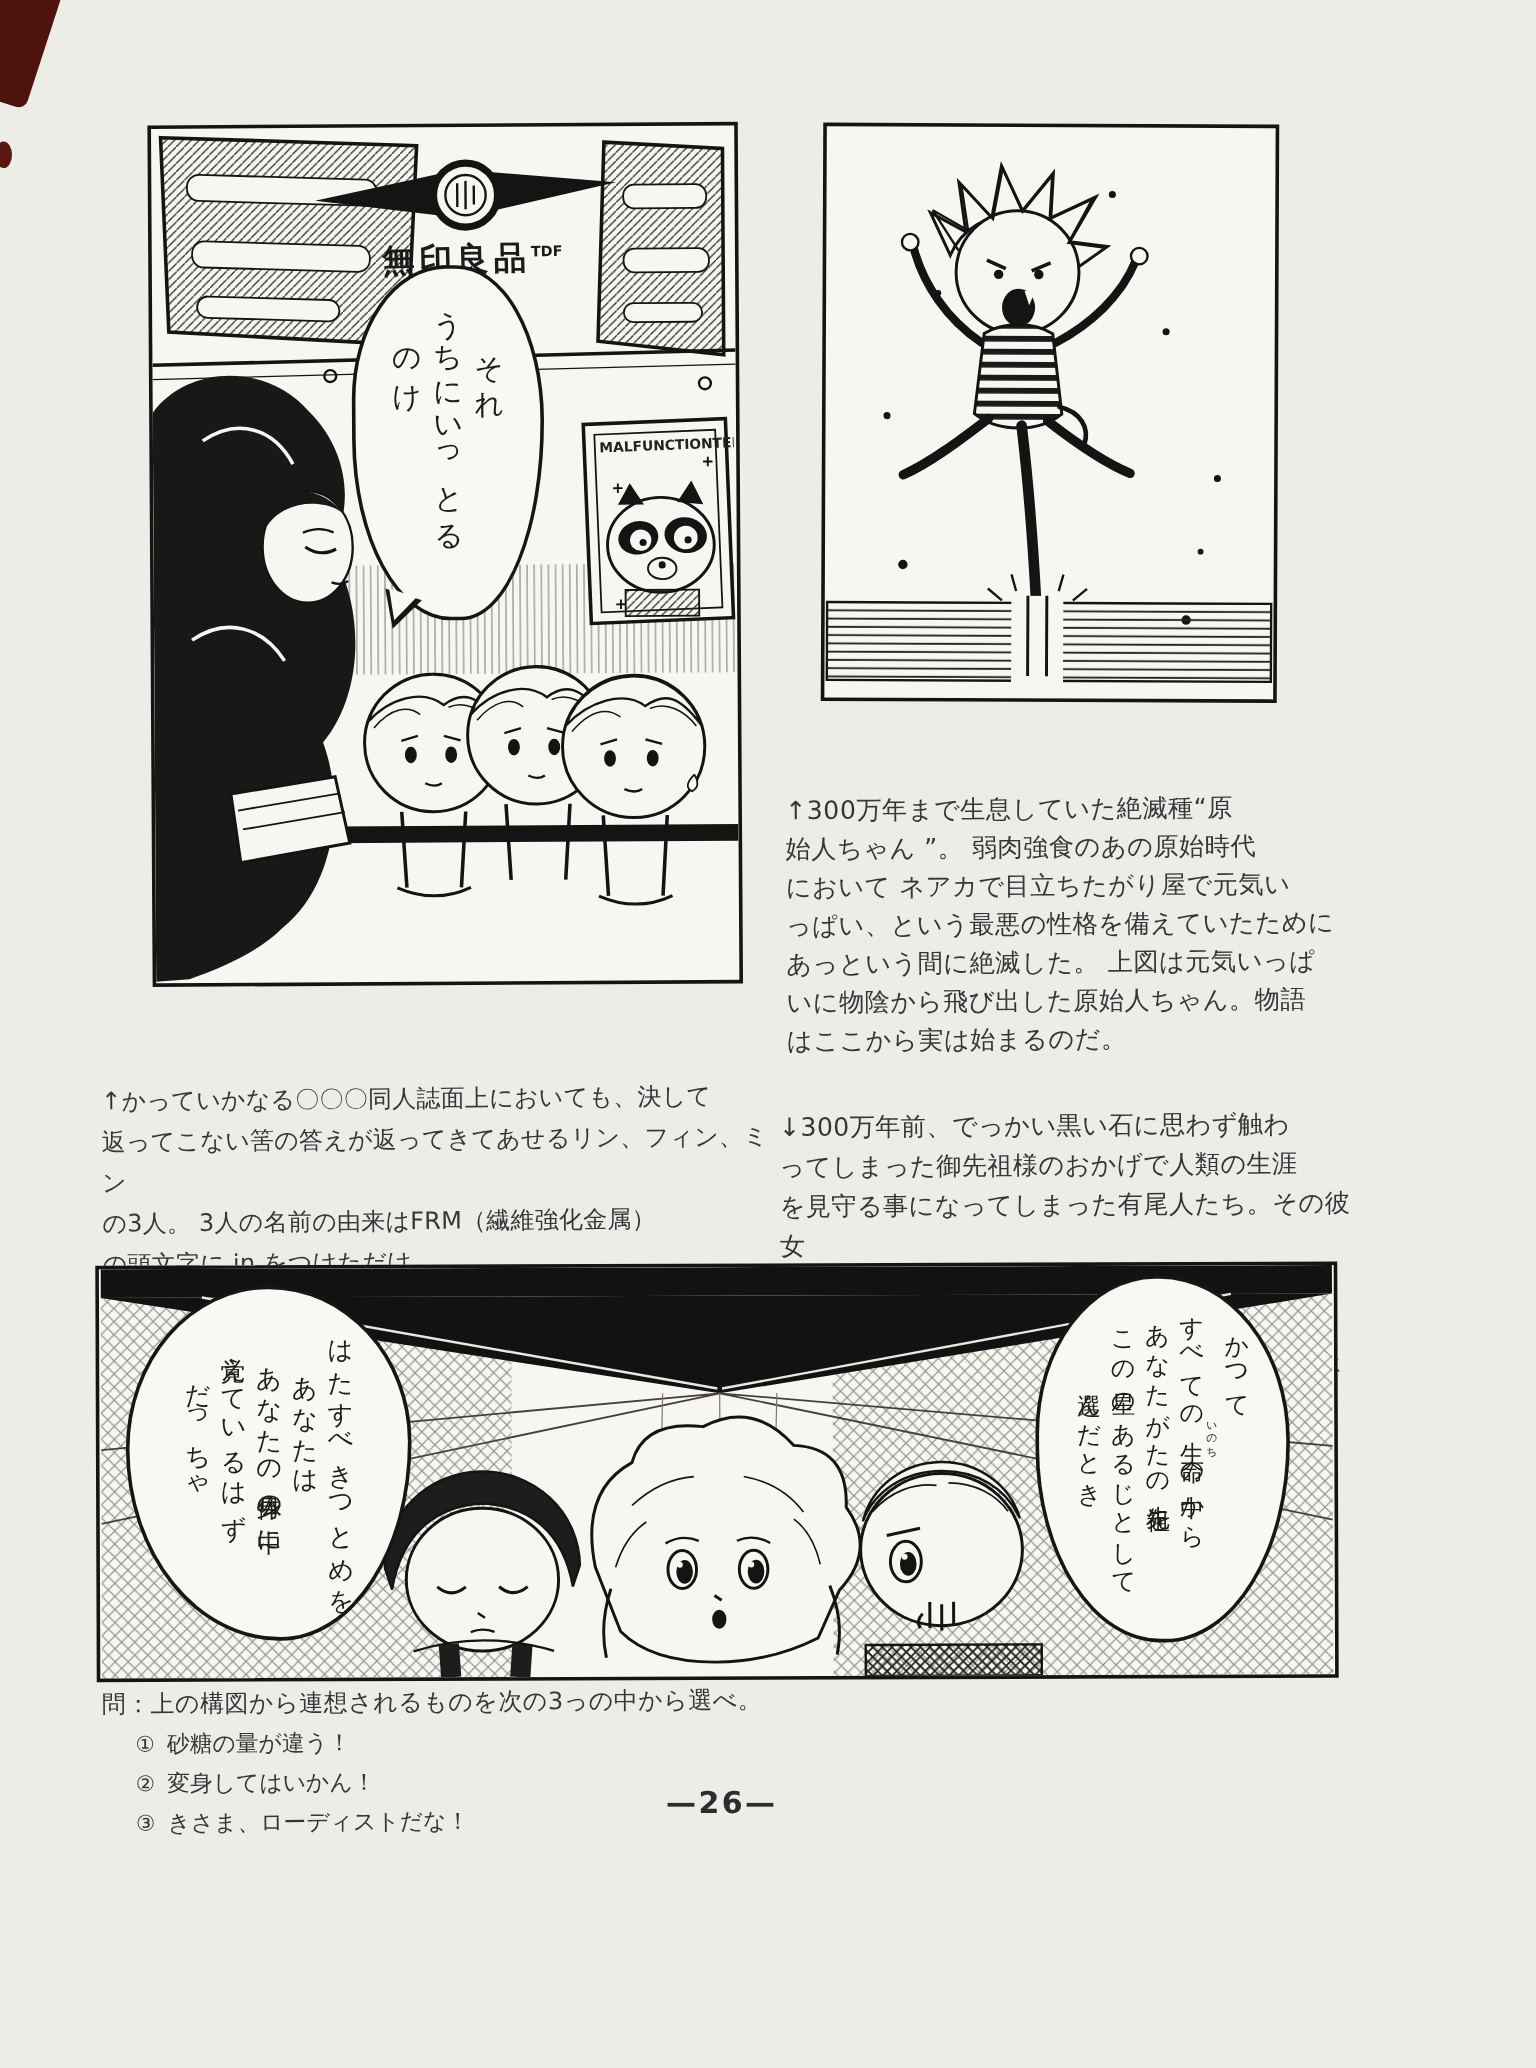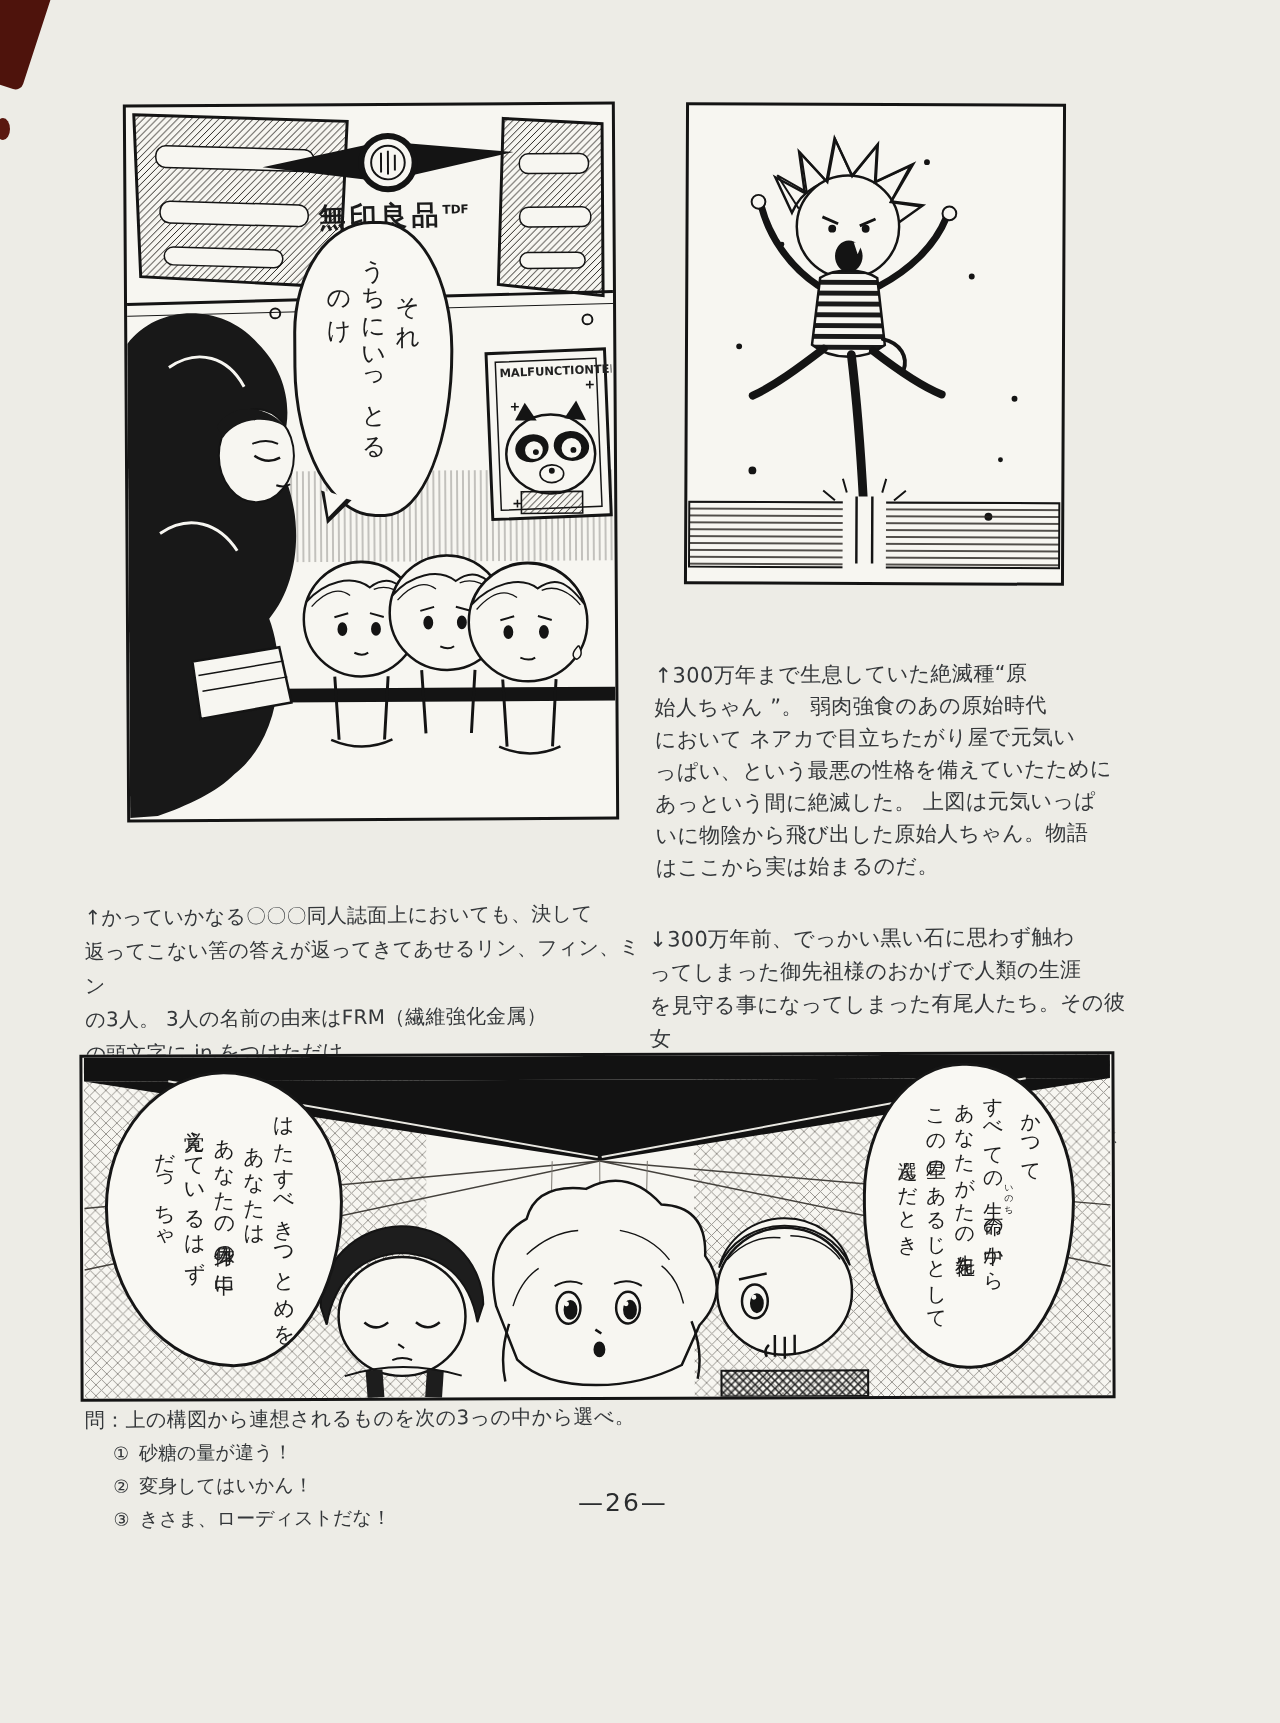--- a/index.html
+++ b/index.html
@@ -54,21 +54,21 @@
   
   .caption{position:absolute;white-space:pre-line;color:#34373a;font-weight:500;}
   #caption-right-top{left:655px;top:658px;width:470px;font-size:21px;line-height:32px;letter-spacing:0.4px;transform:rotate(-0.4deg);}
   #caption-left{left:85px;top:898px;width:560px;font-size:20px;line-height:34px;letter-spacing:0.2px;transform:rotate(-0.5deg);}
   #caption-right-bottom{left:650px;top:922px;width:480px;font-size:21px;line-height:33px;letter-spacing:0.3px;transform:rotate(-0.4deg);}
   
   .quiz{position:absolute;left:85px;top:1405px;color:#34373a;transform:rotate(-0.4deg);}
   .quiz-question{font-size:20px;letter-spacing:0.4px;font-weight:500;}
   .quiz-option{display:flex;align-items:baseline;margin-top:7px;margin-left:28px;font-size:19px;font-weight:500;}
   .quiz-option .num{margin-right:10px;font-size:18px;}
-  .page-number{position:absolute;left:578px;top:1488px;font-size:25px;letter-spacing:2px;color:#2b2d2f;font-weight:400;}
+  .page-number{position:absolute;left:555px;top:1488px;font-size:25px;letter-spacing:2px;color:#2b2d2f;font-weight:700;}
 </style>
 </head>
 <body>
 
 <div class="page">
 
   <div class="corner-blob"></div>
   <div class="edge-dot"></div>
 
   <div class="panel" id="panel-top-left">

